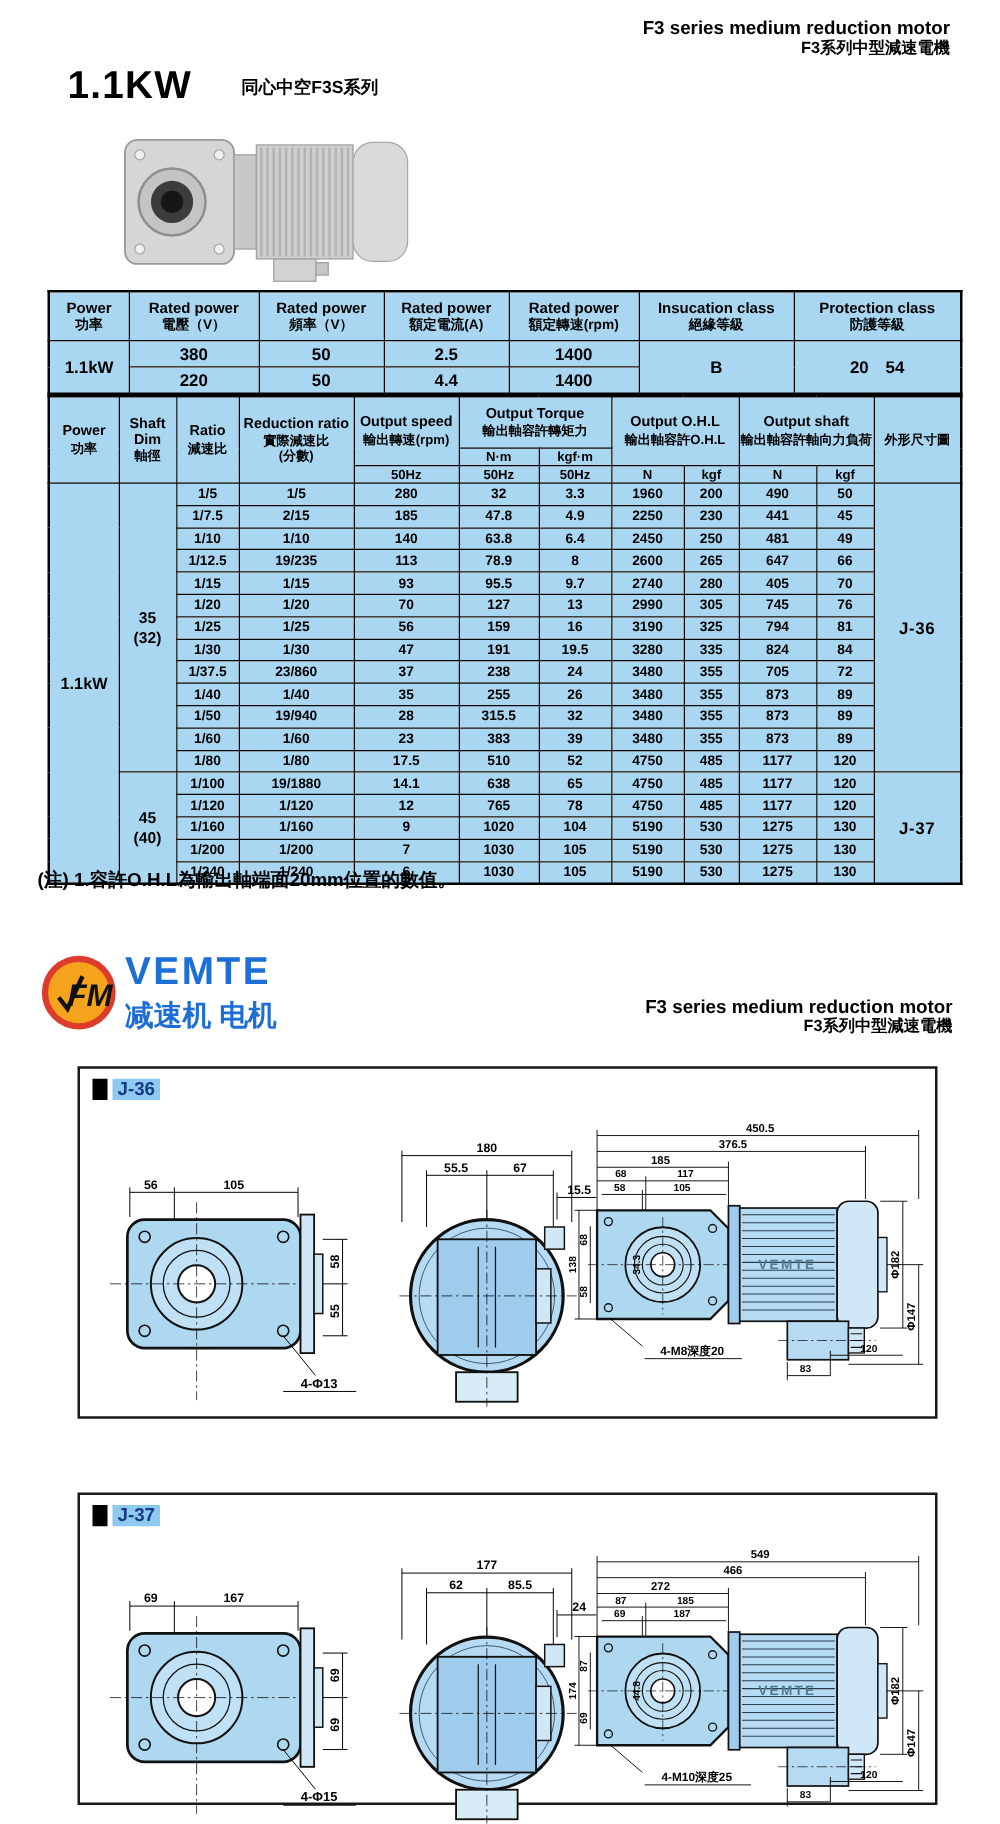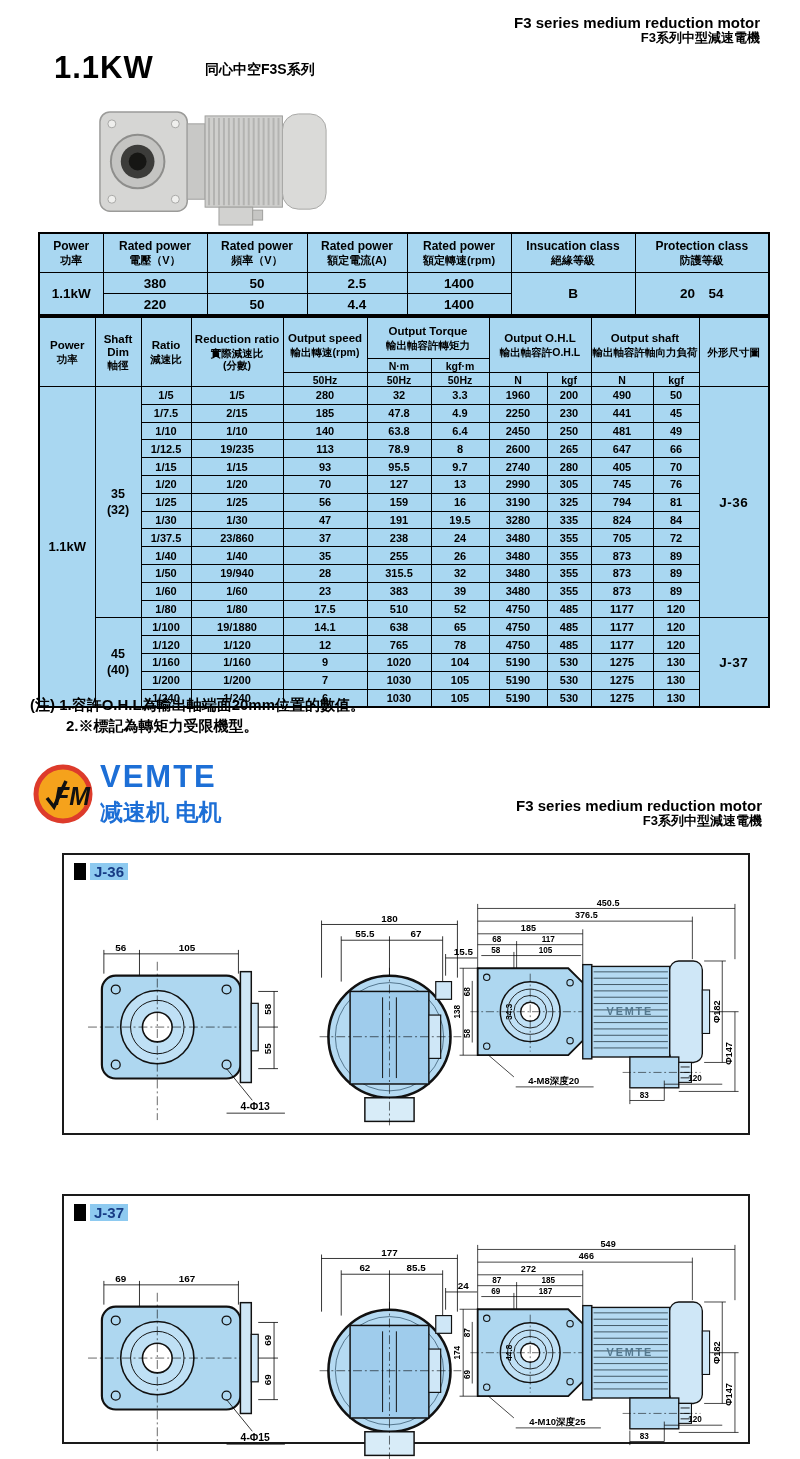--- a/index.html
+++ b/index.html
@@ -7,21 +7,21 @@
         font-family:"Liberation Sans",sans-serif;color:#000;overflow:hidden;border-radius:14px;}
 
   
   .hdr{position:absolute;text-align:right;font-weight:bold;line-height:1.15;}
   .hdr .en{font-size:15px;}
   .hdr .zh{font-size:13px;}
   .hdr1{top:14px;right:40px;}
   .hdr2{top:797px;right:38px;}
 
   .kw-title{position:absolute;left:54px;top:50px;font-size:31px;font-weight:800;letter-spacing:1px;}
-  .series-title{position:absolute;left:205px;top:61px;font-size:14px;font-weight:bold;}
+  .series-title{position:absolute;left:193px;top:61px;font-size:14px;font-weight:bold;}
 
   
   table{border-collapse:collapse;table-layout:fixed;}
   td{border:1px solid #000;background:#a9d7f1;text-align:center;vertical-align:middle;
      font-weight:bold;padding:0;overflow:hidden;}
   .spec{position:absolute;left:38px;top:232px;width:730px;border:2px solid #000;}
   .spec .hd td{height:38px;font-size:12px;line-height:1.2;}
   .spec .hd .zh{font-size:11px;}
   .spec .val td{height:20px;font-size:13.5px;}
   .spec .big{font-size:14px;}
@@ -439,21 +439,20 @@
           <td>5190</td>
           <td>530</td>
           <td>1275</td>
           <td>130</td>
         </tr>
       </tbody>
   </table>
 
   <div class="notes">
     <div>(注) 1.容許O.H.L為輸出軸端面20mm位置的數值。</div>
-    <div class="ind">2.※標記為轉矩力受限機型。</div>
   </div>
 
   <svg class="logo" width="240" height="88" viewBox="0 0 240 88">
     <circle cx="33" cy="42" r="27" fill="#f5a21c" stroke="#dd3b2b" stroke-width="5"></circle>
     <path d="M17,46 l7,9 l12,-26" stroke="#111" stroke-width="3.5" fill="none"></path>
     <text x="24" y="53" font-size="25" font-weight="bold" font-style="italic" fill="#111">FM</text>
     <text x="70" y="35" font-size="31" font-weight="bold" fill="#1d6fd6" letter-spacing="2">VEMTE</text>
     <text x="70" y="68" font-size="23" font-weight="bold" fill="#1d6fd6">减速机 电机</text>
   </svg>
 

